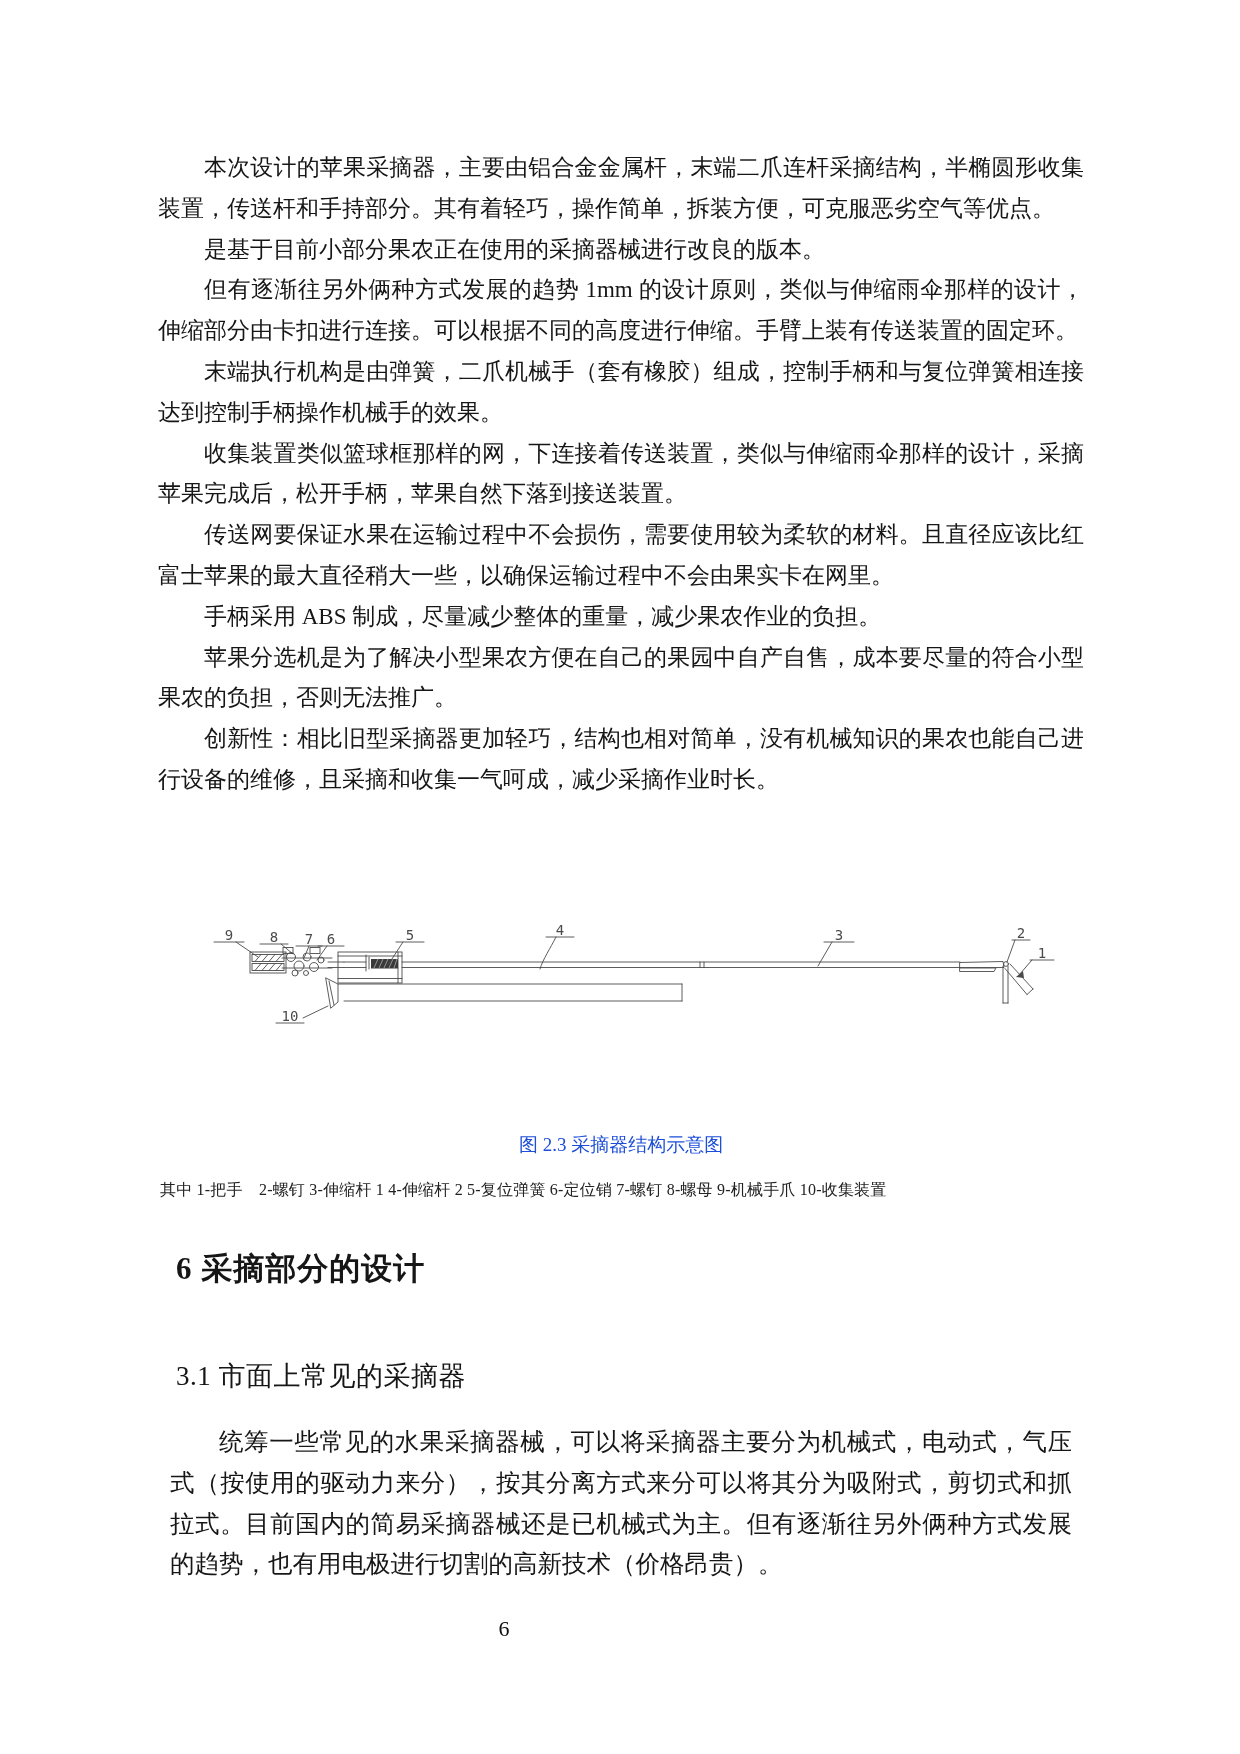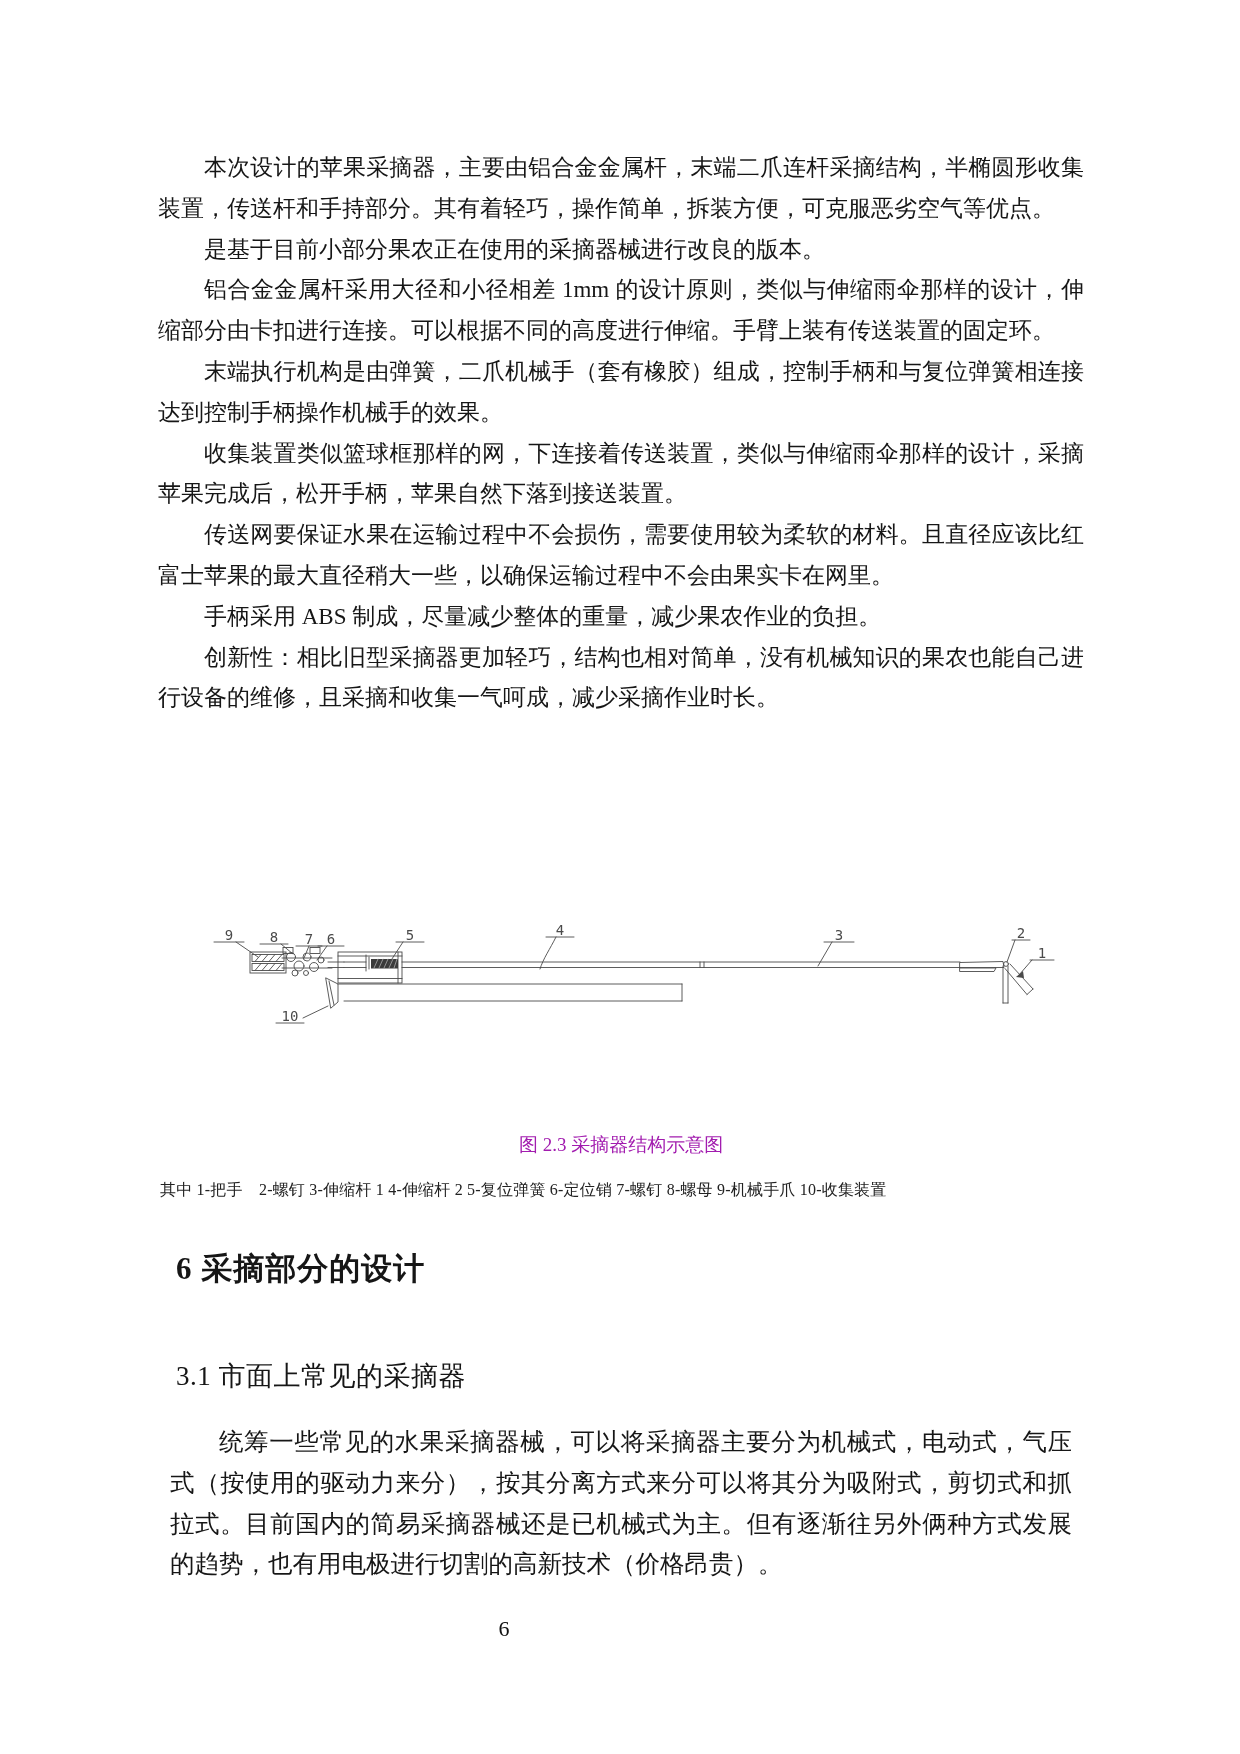--- a/index.html
+++ b/index.html
@@ -15,21 +15,21 @@
   .body-text{
     position:absolute;left:158px;top:148px;width:926px;
     font-size:23px;line-height:40.8px;
     text-align:justify;text-justify:inter-ideograph;
   }
   .body-text p{margin:0;text-indent:2em;}
   .figure-wrap{position:absolute;left:170px;top:921px;width:950px;height:118px;}
   .figure-wrap svg{display:block;width:950px;height:118px;}
   .fig-caption{
     position:absolute;left:158px;top:1132px;width:926px;
-    text-align:center;font-size:19px;color:#a21caf;
+    text-align:center;font-size:19px;color:#1d4ed8;
   }
   .fig-legend{
     position:absolute;left:160px;top:1180px;width:940px;
     font-size:16px;color:#222;white-space:nowrap;letter-spacing:0.2px;
   }
   .h1{
     position:absolute;left:176px;top:1248px;
     font-size:31px;font-weight:bold;letter-spacing:1px;
   }
   .h2{
@@ -49,25 +49,26 @@
   .svg-label{font-family:"DejaVu Sans Mono","Liberation Mono",monospace;font-size:14px;fill:#4a4a4a;}
 </style>
 </head>
 <body>
 
 <div class="page">
 
   <div class="body-text">
     <p>本次设计的苹果采摘器，主要由铝合金金属杆，末端二爪连杆采摘结构，半椭圆形收集装置，传送杆和手持部分。其有着轻巧，操作简单，拆装方便，可克服恶劣空气等优点。</p>
     <p>是基于目前小部分果农正在使用的采摘器械进行改良的版本。</p>
-    <p>铝合金金属杆采用大径和小径相差 1mm 的设计原则，类似与伸缩雨伞那样的设计，伸缩部分由卡扣进行连接。可以根据不同的高度进行伸缩。手臂上装有传送装置的固定环。</p>
+    <p>但有逐渐往另外俩种方式发展的趋势 1mm 的设计原则，类似与伸缩雨伞那样的设计，伸缩部分由卡扣进行连接。可以根据不同的高度进行伸缩。手臂上装有传送装置的固定环。</p>
     <p>末端执行机构是由弹簧，二爪机械手（套有橡胶）组成，控制手柄和与复位弹簧相连接达到控制手柄操作机械手的效果。</p>
     <p>收集装置类似篮球框那样的网，下连接着传送装置，类似与伸缩雨伞那样的设计，采摘苹果完成后，松开手柄，苹果自然下落到接送装置。</p>
     <p>传送网要保证水果在运输过程中不会损伤，需要使用较为柔软的材料。且直径应该比红富士苹果的最大直径稍大一些，以确保运输过程中不会由果实卡在网里。</p>
     <p>手柄采用 ABS 制成，尽量减少整体的重量，减少果农作业的负担。</p>
+    <p>苹果分选机是为了解决小型果农方便在自己的果园中自产自售，成本要尽量的符合小型果农的负担，否则无法推广。</p>
     <p>创新性：相比旧型采摘器更加轻巧，结构也相对简单，没有机械知识的果农也能自己进行设备的维修，且采摘和收集一气呵成，减少采摘作业时长。</p>
   </div>
 
   <div class="figure-wrap">
     <svg viewBox="0 0 950 118">
       <g stroke="#4a4a4a" stroke-width="0.9" fill="none" stroke-linecap="round">
 
         <rect x="80" y="31" width="36" height="21"></rect>
         <rect x="82" y="33.5" width="32" height="7"></rect>
         <rect x="82" y="42.5" width="32" height="7"></rect>

